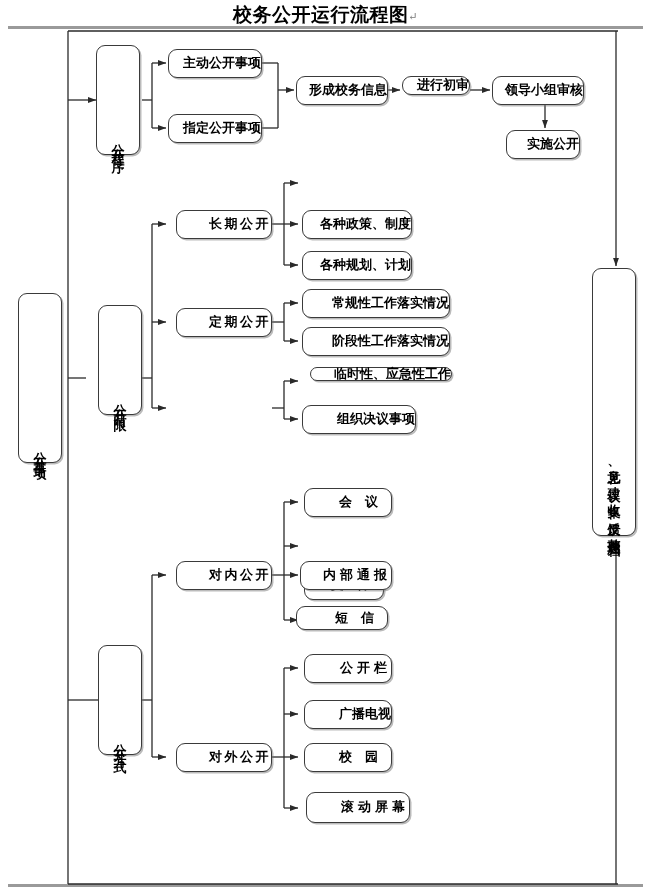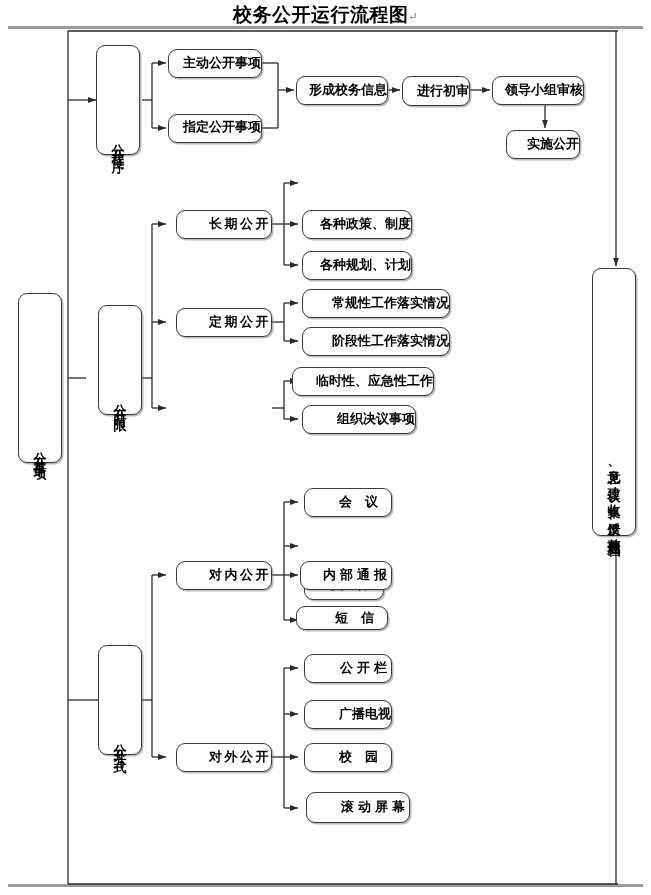--- a/index.html
+++ b/index.html
@@ -199,29 +199,29 @@
   </div>
 
   <div class="node vert" style="left:98px; top:645px; width:44px; height:110px;">
     <span>公开方式</span>
   </div>
 
   <div class="node" style="left:168px; top:49px; width:94px; height:29px;">
     <span>主动公开事项</span>
   </div>
 
-  <div class="node" style="left:168px; top:114px; width:94px; height:29px;font-family:Liberation Mono, monospace;">
+  <div class="node" style="left:168px; top:114px; width:94px; height:29px;">
     <span>指定公开事项</span>
   </div>
 
   <div class="node" style="left:296px; top:76px; width:92px; height:29px;padding-left:12px;">
     <span>形成校务信息</span>
   </div>
 
-  <div class="node" style="left:402px; top:76px; width:68px; height:30px;">
+  <div class="node" style="left:402px; top:76px; width:68px; height:19px;">
     <span>进行初审</span>
   </div>
 
   <div class="node" style="left:492px; top:76px; width:92px; height:29px;">
     <span>领导小组审核</span>
   </div>
 
   <div class="node" style="left:506px; top:130px; width:74px; height:29px;">
     <span>实施公开</span>
   </div>
@@ -245,21 +245,21 @@
   </div>
 
   <div class="node" style="left:302px; top:289px; width:148px; height:29px;">
     <span>常规性工作落实情况</span>
   </div>
 
   <div class="node" style="left:302px; top:327px; width:148px; height:29px;">
     <span>阶段性工作落实情况</span>
   </div>
 
-  <div class="node" style="left:292px; top:367px; width:142px; height:29px;border-radius:9px;">
+  <div class="node" style="left:310px; top:367px; width:142px; height:14px;border-radius:9px;">
     <span>临时性、应急性工作</span>
   </div>
 
   <div class="node" style="left:302px; top:405px; width:114px; height:29px;">
     <span>组织决议事项</span>
   </div>
 
   <div class="node" style="left:176px; top:561px; width:96px; height:29px;">
     <span class="sp">对内公开</span>
   </div>

